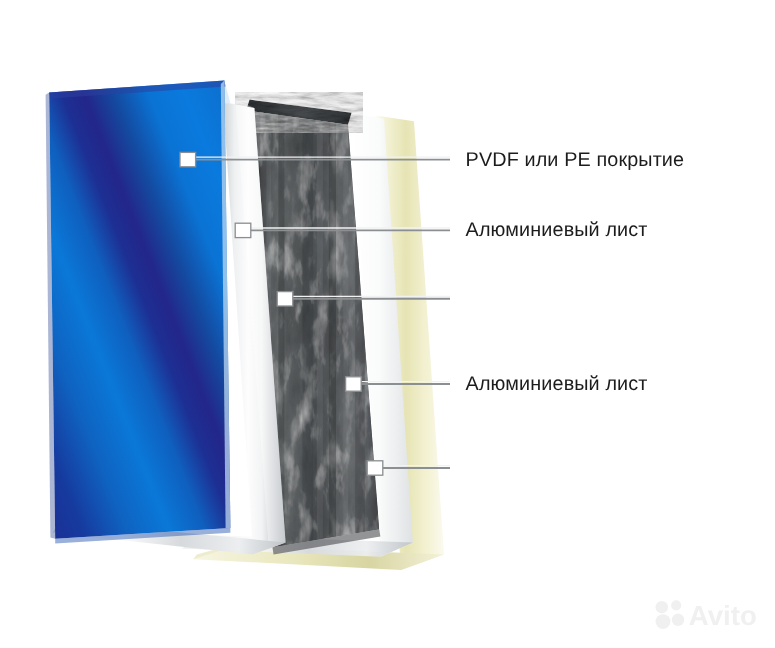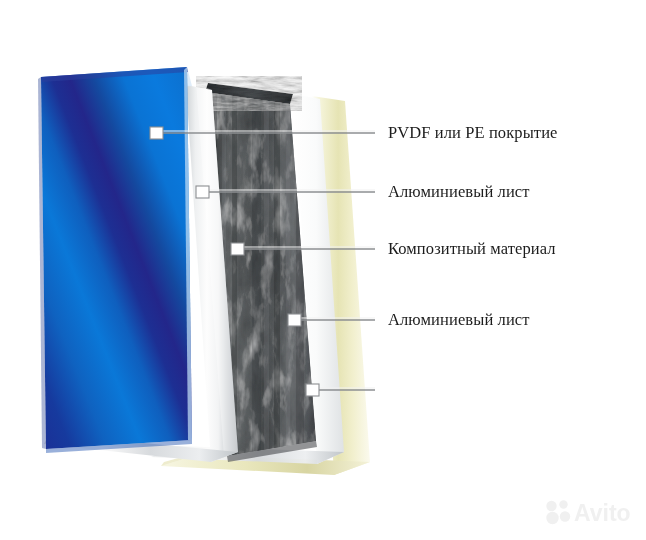--- a/index.html
+++ b/index.html
@@ -24,21 +24,21 @@
 
   .layer-stack-svg {
     position: absolute;
     left: 0; top: 0;
     width: 646px;
     height: 540px;
   }
 
   .callout-label {
     position: absolute;
-    font-family: Liberation Serif, serif;
+    font-family: Liberation Sans, sans-serif;
     font-size: 16.5px;
     color: #1c1c1c;
     white-space: nowrap;
     letter-spacing: 0.1px;
     line-height: 1;
   }
 
   .watermark {
     position: absolute;
     left: 543px;
@@ -222,21 +222,20 @@
         <line x1="319" y1="388" x2="375" y2="388" stroke="#f2f2f2" stroke-width="1.1"></line>
         <rect x="306" y="384" width="13" height="12" fill="#ffffff" stroke="#8c8f92" stroke-width="1.1"></rect>
       </g>
     </g>
   </svg>
 
   <div class="callout-label" style="left:388px; top:125px;">PVDF или PE покрытие</div>
 
   <div class="callout-label" style="left:388px; top:184px;">Алюминиевый лист</div>
 
-  <div class="callout-label" style="left:388px; top:241px;">Композитный материал</div>
 
   <div class="callout-label" style="left:388px; top:312px;">Алюминиевый лист</div>
 
 
   <svg class="watermark" viewBox="0 0 96 32">
     <g fill="#f0f0f0">
       <circle cx="8.5" cy="10" r="5.2"></circle>
       <circle cx="20.5" cy="8.5" r="4.2"></circle>
       <circle cx="9.5" cy="22" r="6.2"></circle>
       <circle cx="22" cy="20.5" r="5.2"></circle>

